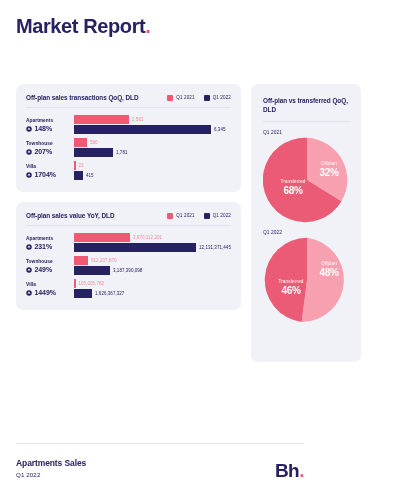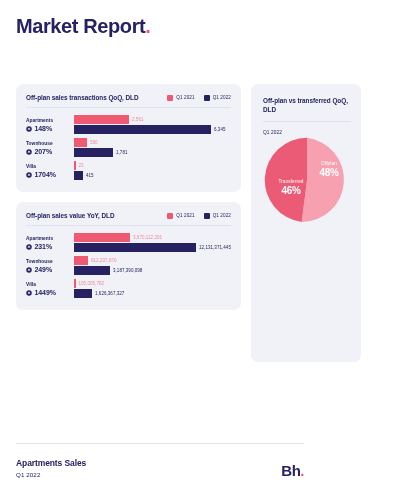--- a/index.html
+++ b/index.html
@@ -74,21 +74,21 @@
   .pie-txt{position:absolute;text-align:center;color:#ffffff;line-height:1;}
   .pie-txt .nm{font-size:4.7px;display:block;margin-bottom:1px;letter-spacing:0.1px;}
   .pie-txt .pc{font-size:10px;font-weight:bold;display:block;letter-spacing:-0.3px;}
 
   
   .footer{position:absolute;left:16px;right:16px;bottom:22px;}
   .footer-rule{height:1px;background:#e2e5ee;margin-bottom:14px;}
   .footer-inner{display:flex;align-items:flex-end;justify-content:space-between;}
   .f-title{font-size:8.5px;font-weight:bold;color:#262262;line-height:11px;letter-spacing:-0.1px;}
   .f-sub{font-size:6.2px;color:#262262;margin-top:2px;letter-spacing:0.1px;}
-  .logo{font-size:15px;font-weight:bold;color:#262262;letter-spacing:-0.5px;line-height:15px;}
+  .logo{font-size:19px;font-weight:bold;color:#262262;letter-spacing:-0.5px;line-height:15px;}
   .logo .dot{color:#ef5a72;}
 </style>
 </head>
 <body>
 
 <div class="page">
 
   <div class="header">
     <div class="title"><span>Market Report</span><span class="dot">.</span></div>
   </div>
@@ -265,20 +265,39 @@
             </div>
           </div>
         </div>
       </div>
     </div>
 
     <div class="right-col">
       <div class="card card-pies">
         <div class="pies-title">Off-plan vs transferred QoQ, DLD</div>
 
+        <div class="pie-block">
+          <div class="pie-year">Q1 2021</div>
+          <div class="pie-wrap">
+            <svg width="88" height="88" viewBox="0 0 100 100">
+
+              <path d="M50 50 L50 2 A48 48 0 0 1 89.2 74.2 Z" fill="#f6a0b0"></path>
+
+              <path d="M50 50 L89.2 74.2 A48 48 0 1 1 50 2 Z" fill="#ec5b75"></path>
+            </svg>
+            <div class="pie-txt" style="left:48px;top:26px;width:36px;">
+              <span class="nm">Offplan</span>
+              <span class="pc">32%</span>
+            </div>
+            <div class="pie-txt" style="left:6px;top:44px;width:48px;">
+              <span class="nm">Transferred</span>
+              <span class="pc">68%</span>
+            </div>
+          </div>
+        </div>
 
         <div class="pie-block">
           <div class="pie-year">Q1 2022</div>
           <div class="pie-wrap">
             <svg width="88" height="88" viewBox="0 0 100 100">
 
               <path d="M50 50 L50 2 A48 48 0 0 1 43.97 97.62 Z" fill="#f6a0b0"></path>
 
               <path d="M50 50 L43.97 97.62 A48 48 0 0 1 50 2 Z" fill="#ec5b75"></path>
             </svg>

